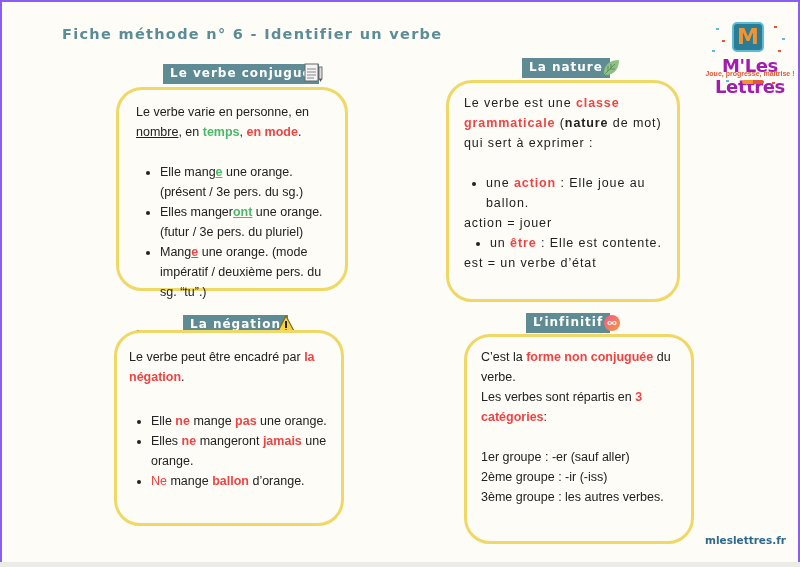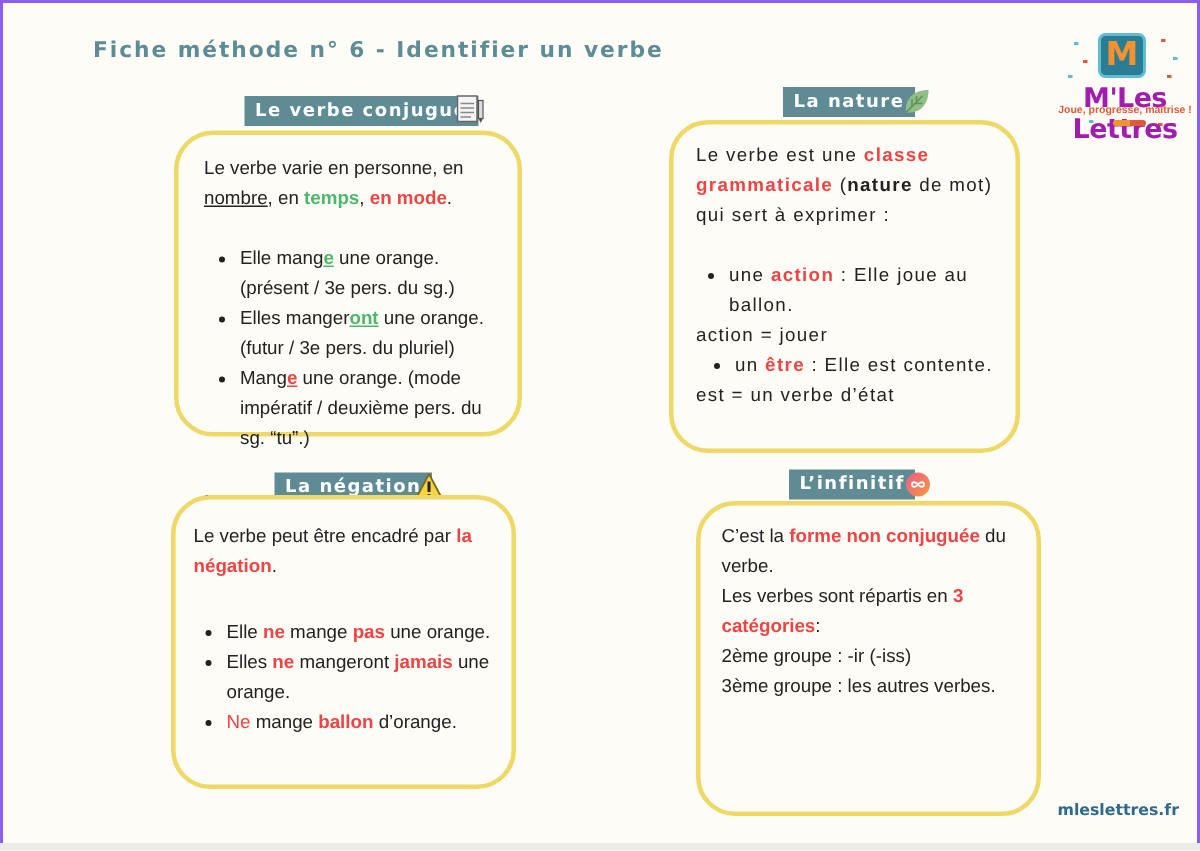--- a/index.html
+++ b/index.html
@@ -166,18 +166,19 @@
       <path d="M6 10 C6 8 8.5 8 10 10 C11.5 12 14 12 14 10 C14 8 11.5 8 10 10 C8.5 12 6 12 6 10 Z" fill="none" stroke="#fff" stroke-width="1.2"></path>
     </svg>
   </div>
   <div class="card" style="left:447px;top:332px;width:230px;height:210px;padding:10px 10px 0 14px;margin-left:15px;">
     <p>
       <span>C’est la </span><span class="red">forme non conjuguée</span><span> du verbe.</span>
     </p>
     <p>
       <span>Les verbes sont répartis en </span><span class="red">3 catégories</span><span>:</span>
     </p>
+    <p style="margin-top:20px;">1er groupe : -er (sauf aller)</p>
     <p>2ème groupe : -ir (-iss)</p>
     <p>3ème groupe : les autres verbes.</p>
   </div>
 
   <div class="footer">mleslettres.fr</div>
 </div>
 
 </body></html>

